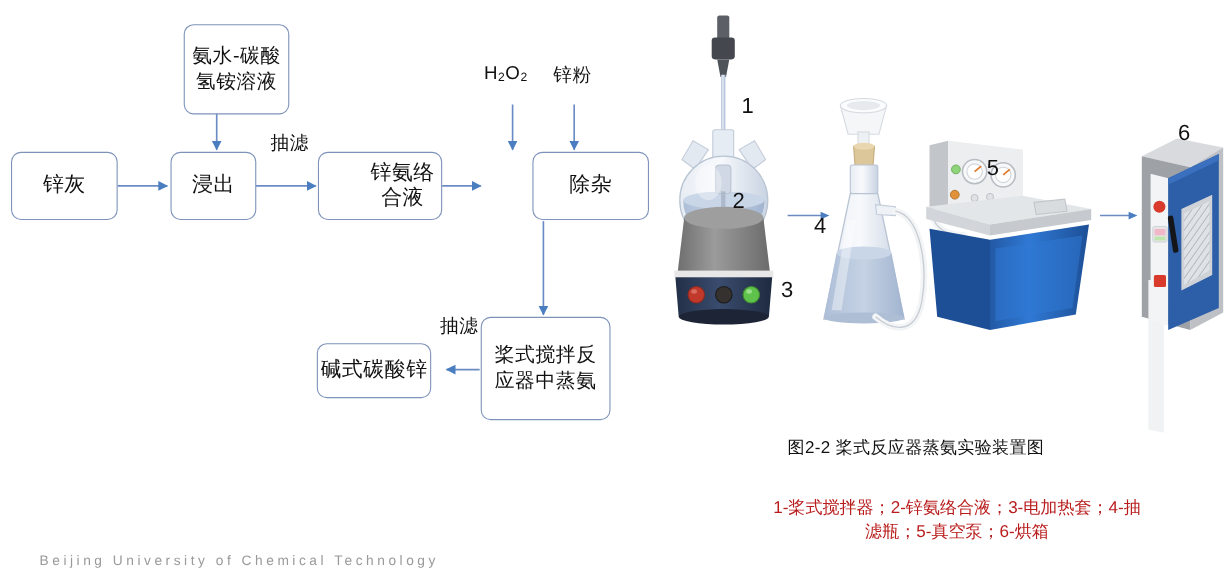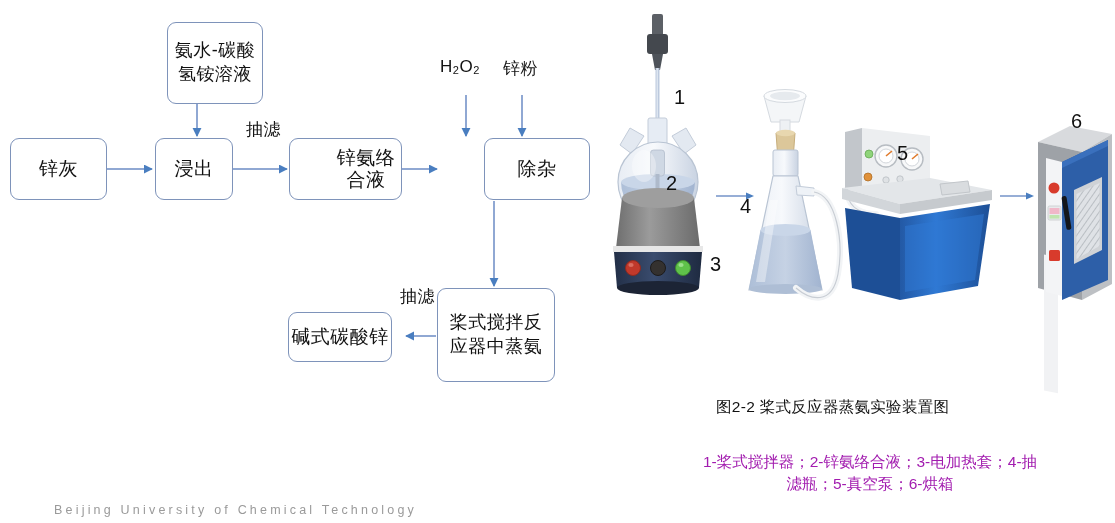--- a/index.html
+++ b/index.html
@@ -47,21 +47,21 @@
     position:absolute;
     font-size:15.5px;
     color:#111;
     letter-spacing:0.3px;
     white-space:nowrap;
   }
   .caption b{font-weight:normal;}
   .legend{
     position:absolute;
     font-size:15.5px;
-    color:#a21caf;
+    color:#b91c1c;
     text-align:center;
     line-height:1.45;
     width:470px;
   }
   .watermark{
     position:absolute;
     font-size:12.5px;
     color:#9a9a9a;
     letter-spacing:3.2px;
     white-space:nowrap;
@@ -149,21 +149,21 @@
     <div class="lbl" style="left:400px;top:285px;">抽滤</div>
 
     <div class="lbl" style="left:440px;top:57px;">
       <span>H</span><sub>2</sub><span>O</span><sub>2</sub>
     </div>
 
     <div class="lbl" style="left:503px;top:57px;">锌粉</div>
   </div>
 
 
-  <div class="watermark" style="left:54px;top:503px;">Beijing University of Chemical Technology</div>
+  <div class="watermark" style="left:36px;top:503px;">Beijing University of Chemical Technology</div>
 
   <div class="apparatus">
     <svg viewBox="0 0 515 400" width="515" height="400">
       <defs>
         <linearGradient id="glassG" x1="0" y1="0" x2="1" y2="0">
           <stop offset="0%" stop-color="#e8edf4"></stop>
           <stop offset="45%" stop-color="#f7f9fc"></stop>
           <stop offset="100%" stop-color="#c9d3e2"></stop>
         </linearGradient>
         <linearGradient id="liqG" x1="0" y1="0" x2="1" y2="0">

